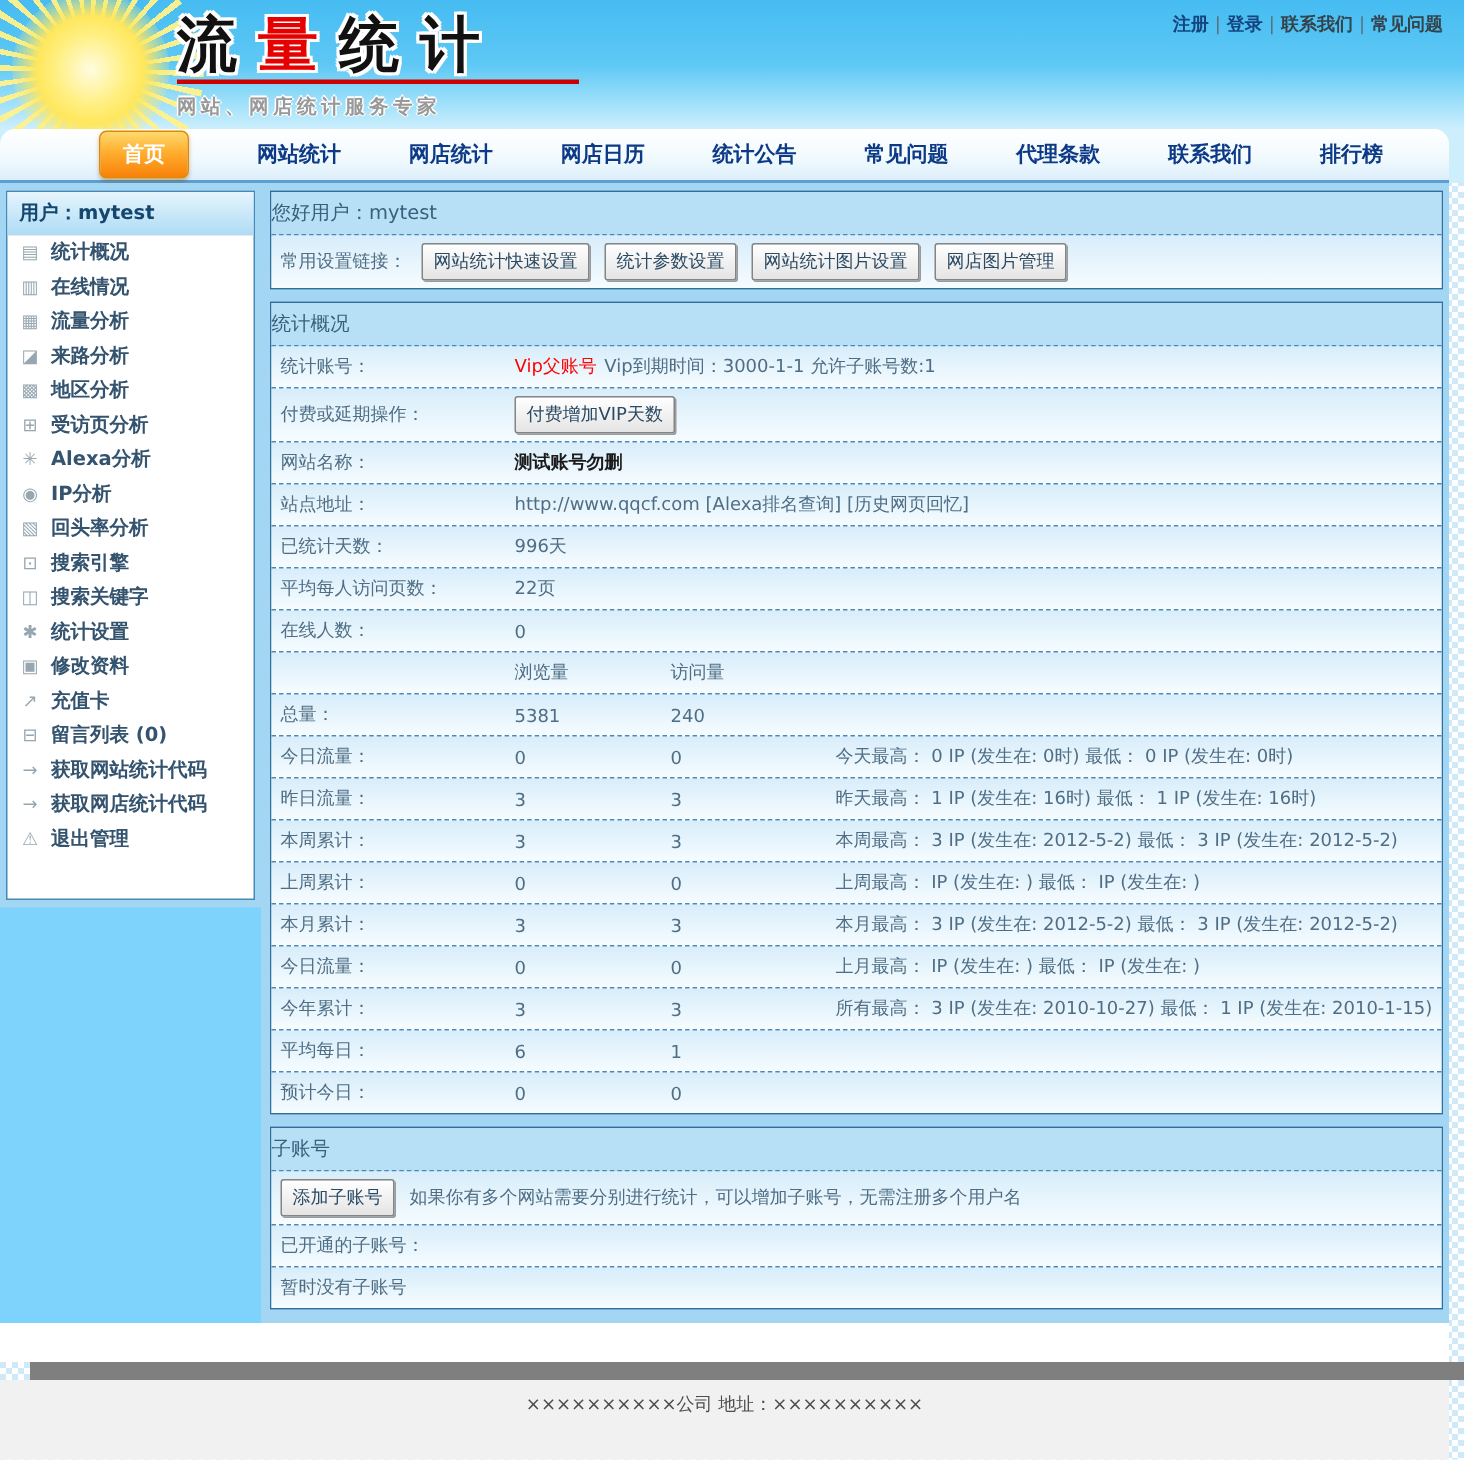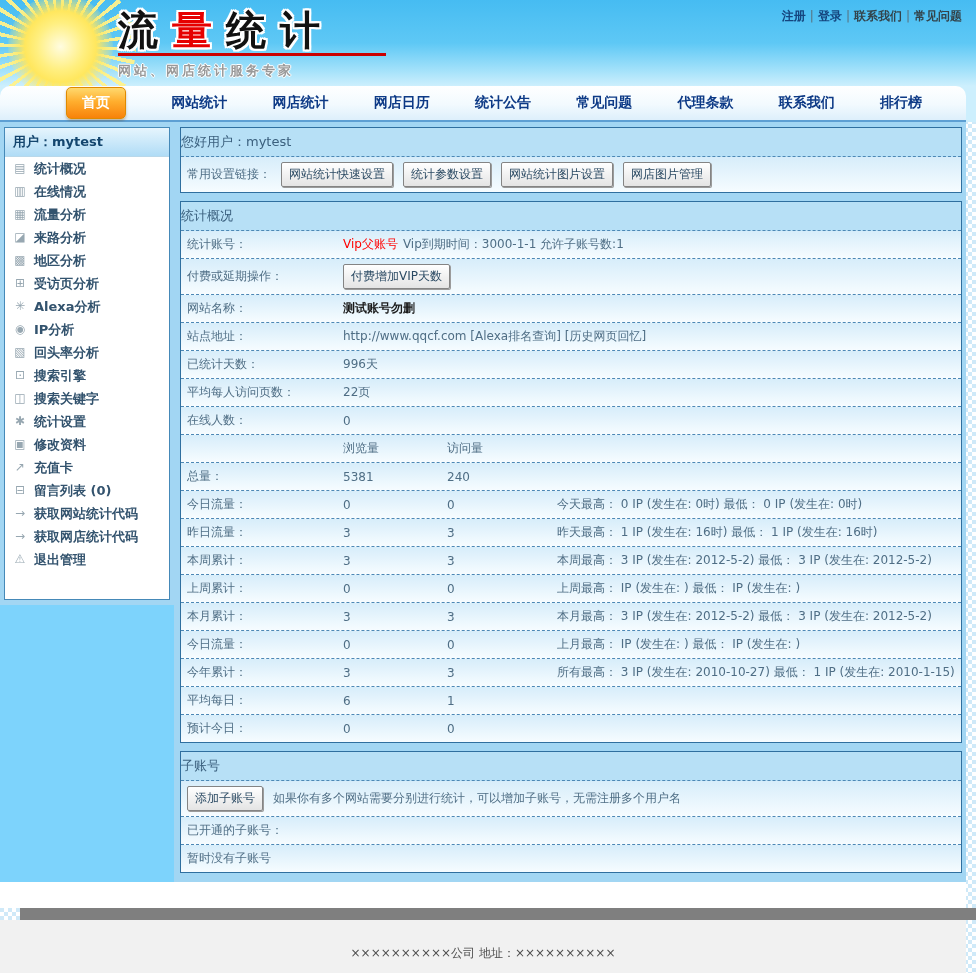--- a/index.html
+++ b/index.html
@@ -68,21 +68,21 @@
   .btn { font-family:inherit; font-size:12px; color:#2b4a63; background:linear-gradient(180deg,#ffffff,#e4e4e4);
     border:1px solid #848484; border-radius:2px; padding:3px 7px; cursor:pointer;
     box-shadow:1px 1px 0 #9b9b9b; white-space:nowrap; }
   .btn-row { display:flex; align-items:center; gap:10px; }
   
   .pre-gap { width:966px; height:26px; background:#fff; }
   .gray-wrap { width:976px; background:transparent; }
   .gray-bar { margin-left:20px; height:12px; background:#7f7f7f; }
   .footer-zone { position:relative; width:976px; height:125px; }
   .footer-bg { position:absolute; left:0; top:0; width:966px; height:125px; background:#f1f1f1; }
-  .footer-text { position:absolute; left:0; top:0; width:966px; text-align:center; padding-top:24px;
+  .footer-text { position:absolute; left:0; top:0; width:966px; text-align:center; padding-top:7px;
     font-size:12px; color:#4d4d4d; z-index:2; }
   .footer-text div { line-height:19px; }
 </style>
 </head>
 <body>
 
 <div class="banner">
   <div class="sun"></div>
   <div class="sun-core"></div>
   <div class="logo-block">

